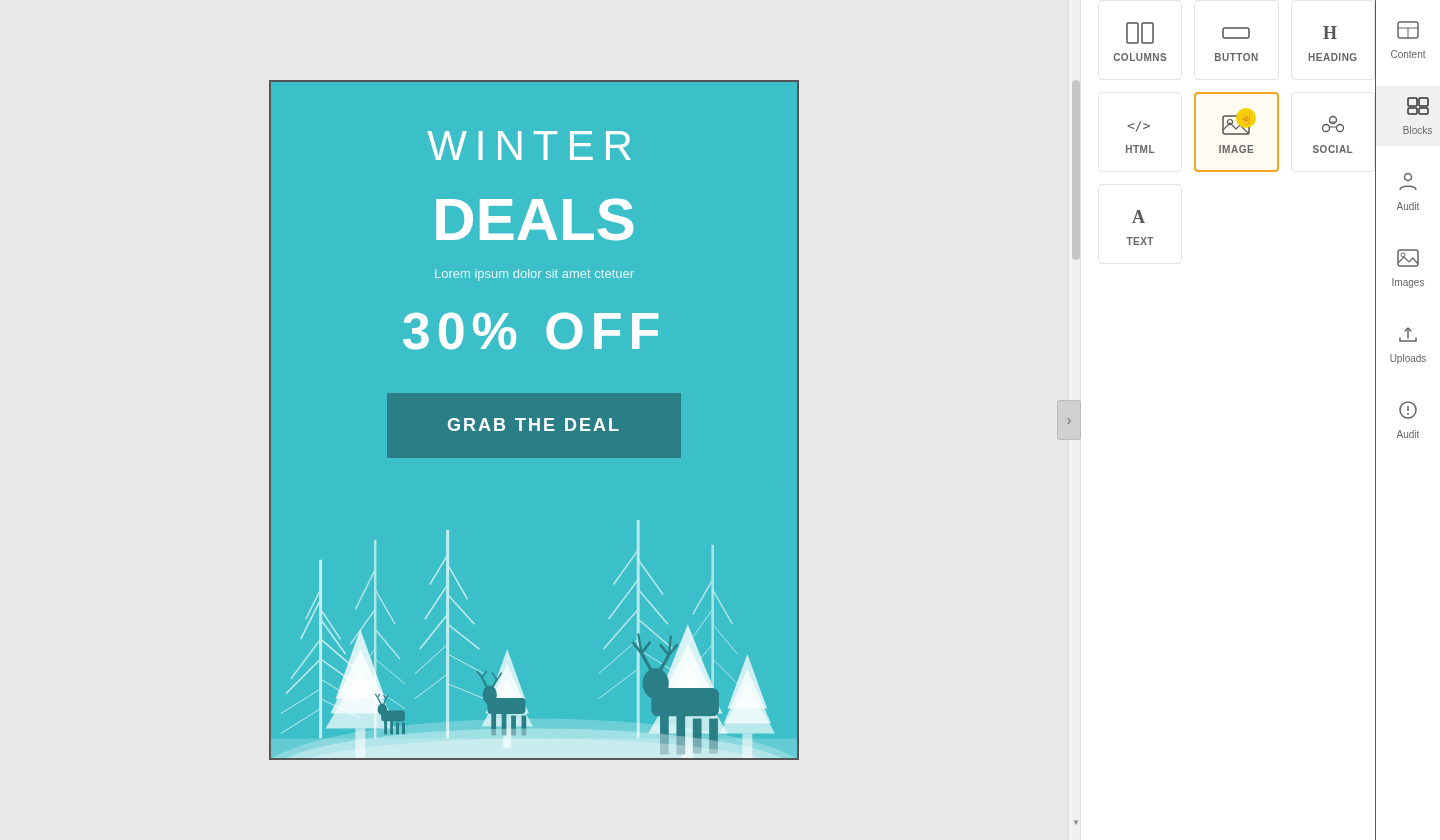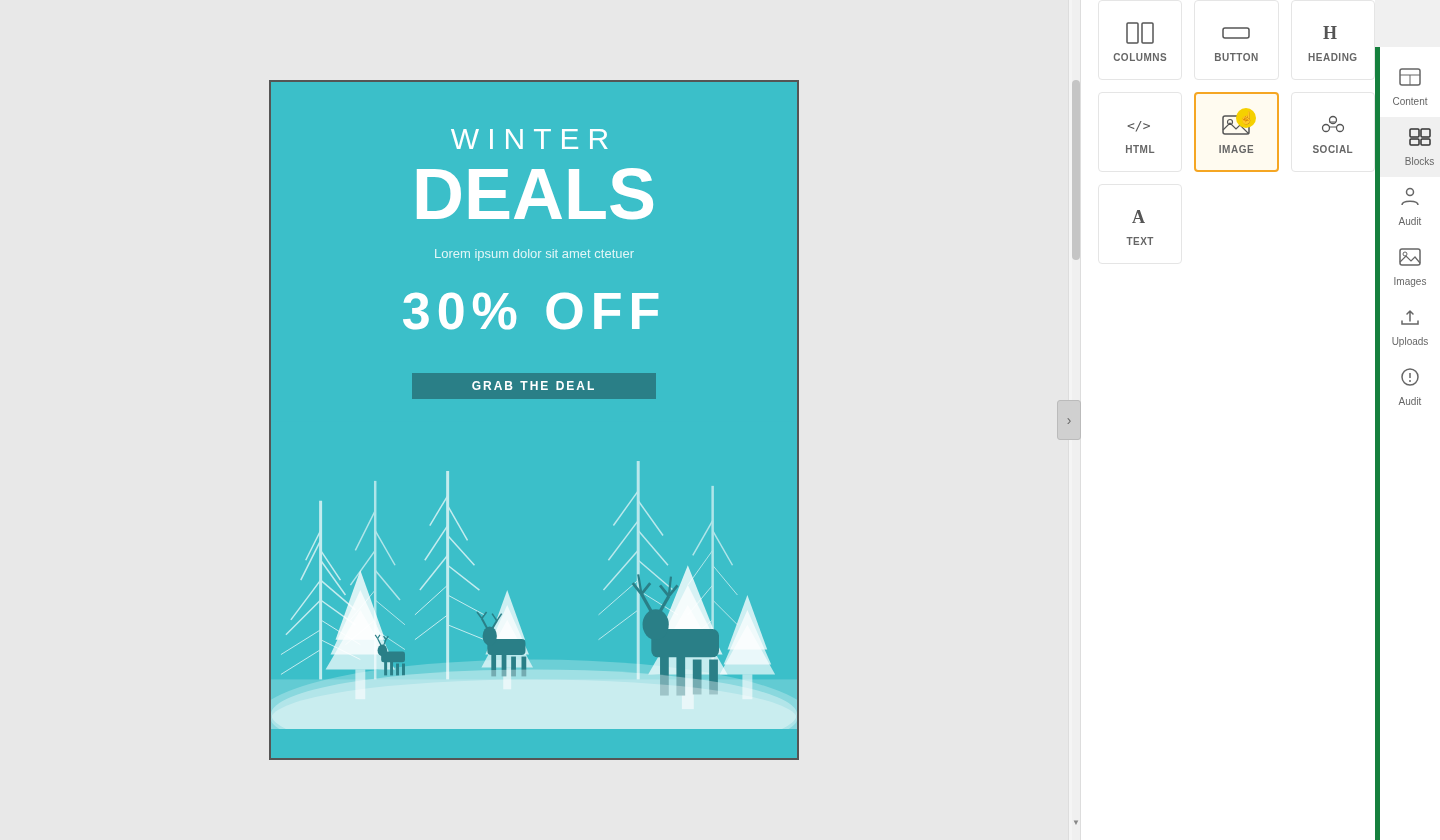--- a/index.html
+++ b/index.html
@@ -35,30 +35,30 @@
     .email-top-section {
       background: #3bbfc9;
       padding: 40px 30px 20px;
       text-align: center;
       position: relative;
       overflow: hidden;
     }
 
     .email-title-winter {
       color: white;
-      font-size: 30px;
+      font-size: 42px;
       font-weight: 300;
       letter-spacing: 8px;
       text-transform: uppercase;
-      margin-bottom: 2px;
+      margin-bottom: 20px;
     }
 
     .email-title-deals {
       color: white;
-      font-size: 72px;
+      font-size: 60px;
       font-weight: 900;
       text-transform: uppercase;
       line-height: 1;
       margin-bottom: 16px;
     }
 
     .email-subtitle {
       color: rgba(255,255,255,0.85);
       font-size: 13px;
       margin-bottom: 20px;
@@ -68,24 +68,24 @@
       color: white;
       font-size: 52px;
       font-weight: 700;
       letter-spacing: 6px;
       margin-bottom: 32px;
     }
 
     .email-cta-btn {
       background: #2a7f87;
       color: white;
-      font-size: 12px;
+      font-size: 18px;
       font-weight: 700;
       letter-spacing: 2px;
-      padding: 6px 60px;
+      padding: 22px 60px;
       border: none;
       cursor: pointer;
       text-transform: uppercase;
       display: inline-block;
       margin-bottom: 0;
     }
 
     
     .winter-scene {
       position: relative;
@@ -154,27 +154,26 @@
       color: #555;
       display: flex;
       align-items: center;
       justify-content: center;
     }
 
     
     .far-right-sidebar {
       width: 65px;
       background: white;
-      border-left: 5px solid #15803d;
+      border-left: 1px solid #15803d;
       display: flex;
       flex-direction: column;
       align-items: center;
       padding: 10px 0;
-      gap: 0;
-      margin-top: 47px;
+      gap: 16px;
     }
 
     .sidebar-icon-item {
       display: flex;
       flex-direction: column;
       align-items: center;
       justify-content: center;
       padding: 10px 5px;
       cursor: pointer;
       width: 100%;

